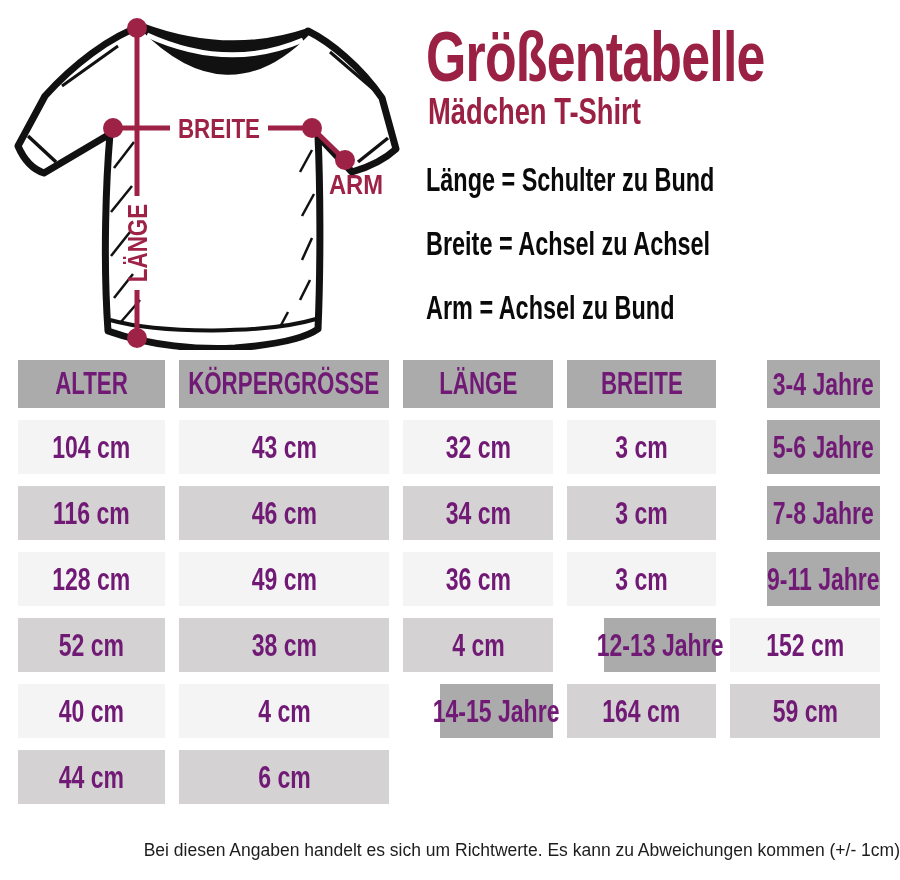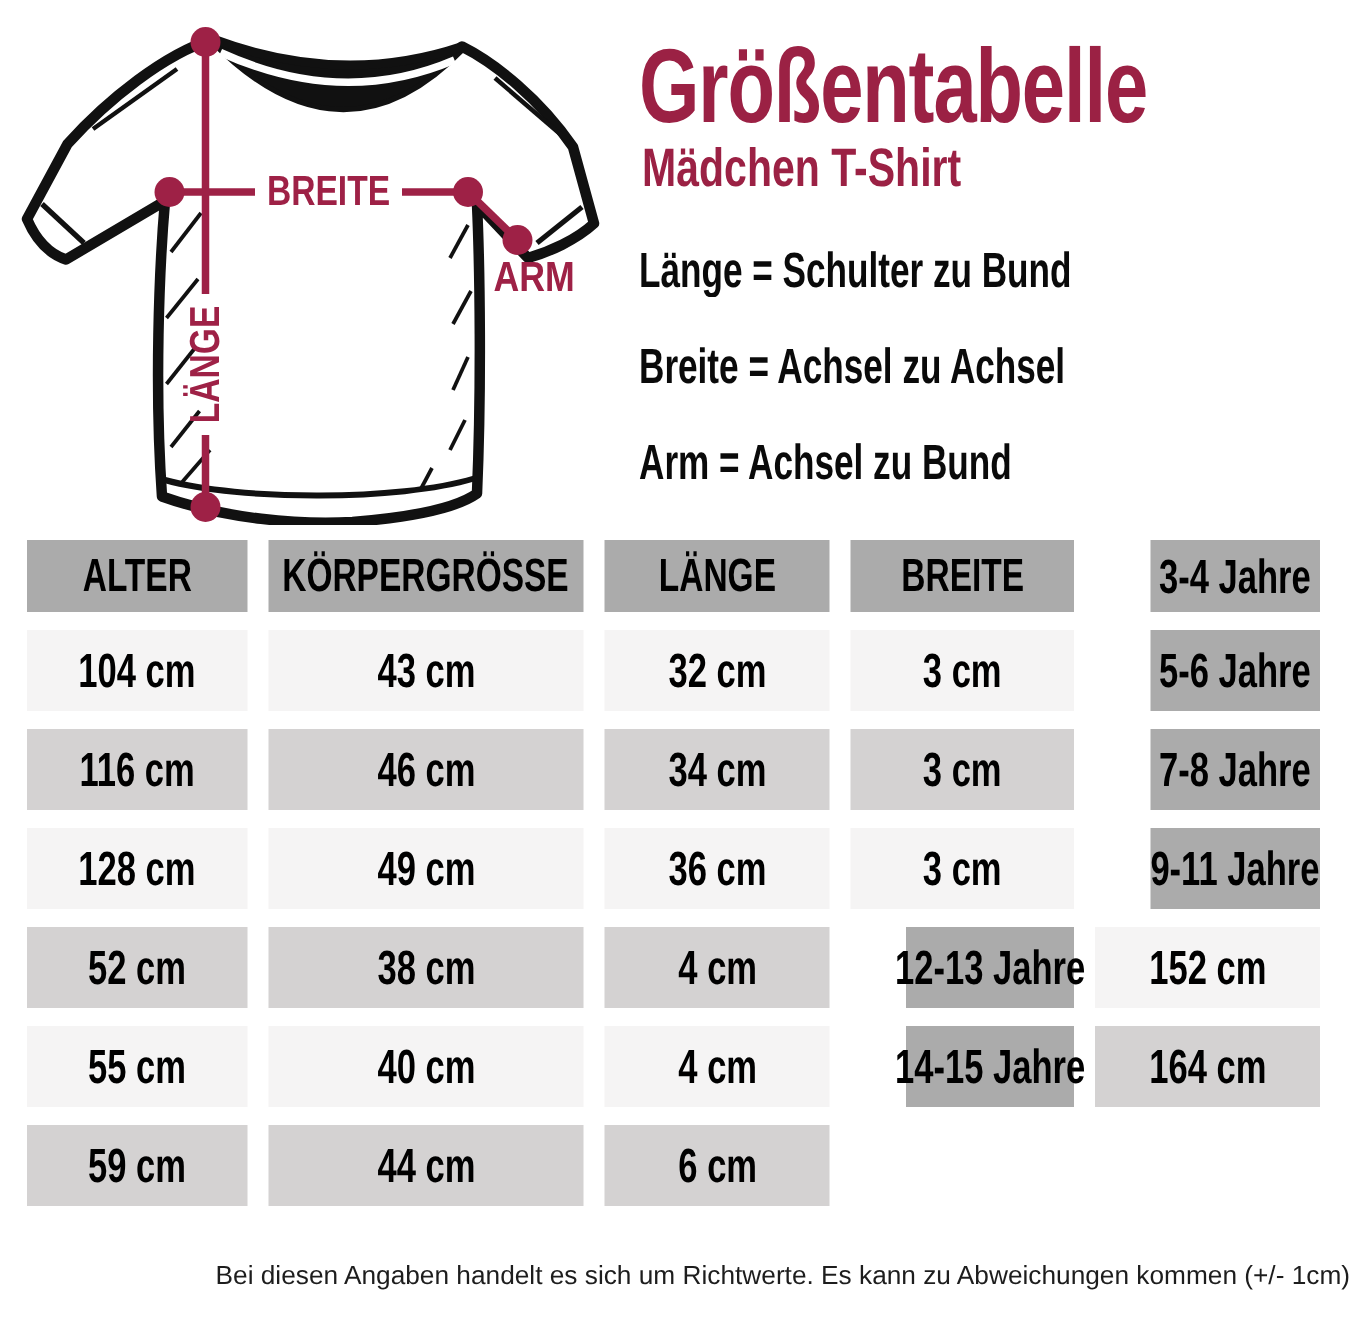--- a/index.html
+++ b/index.html
@@ -31,21 +31,21 @@
   
   .size-table{
     position:absolute;left:18px;top:360px;
     display:grid;
     grid-template-columns:147px 210px 150px 149px 150px;
     grid-template-rows:48px repeat(6,54px);
     column-gap:14px;row-gap:12px;
   }
   .cell{
     display:flex;align-items:center;justify-content:center;
-    font-weight:bold;font-size:32px;color:#000000;
+    font-weight:bold;font-size:32px;color:#701a75;
   }
   .cell > span{display:inline-block;transform:scaleX(0.72);white-space:nowrap;}
   .hcell{background:#ABABAB;font-size:31px;}
   .acell{background:#ABABAB;margin-left:37px;}
   .light{background:#F5F4F4;}
   .dark{background:#D4D2D2;}
   
   .footnote{
     position:absolute;left:0;top:840px;width:900px;text-align:right;
     font-size:17.5px;color:#1d1d1d;font-weight:normal;
@@ -205,23 +205,20 @@
       <span>4 cm</span>
     </div>
 
   <div class="cell acell">
       <span>12-13 Jahre</span>
     </div>
   <div class="cell light">
       <span>152 cm</span>
     </div>
   <div class="cell light">
-      <span>55 cm</span>
-    </div>
-  <div class="cell light">
       <span>40 cm</span>
     </div>
   <div class="cell light">
       <span>4 cm</span>
     </div>
 
   <div class="cell acell">
       <span>14-15 Jahre</span>
     </div>
   <div class="cell dark">

